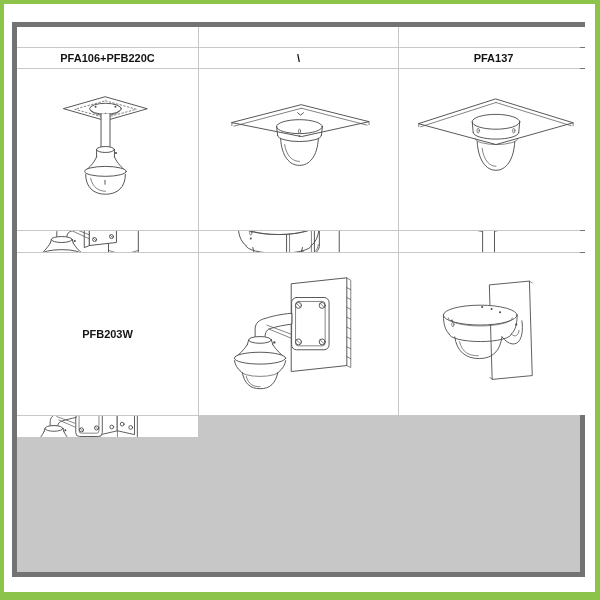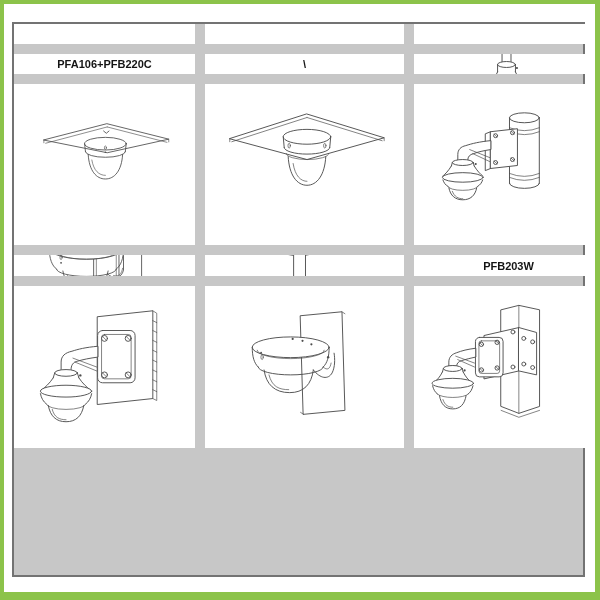--- a/index.html
+++ b/index.html
@@ -9,21 +9,21 @@
   }
   .green-frame{
     position:absolute;inset:0;border:4px solid #8CC34A;border-right-width:5px;
     border-bottom-width:8px;pointer-events:none;z-index:5;
   }
   .sheet-table{
     position:absolute;left:12px;top:22px;width:573px;height:555px;
     display:grid;box-sizing:border-box;
     grid-template-columns:181px 199px 189px;
     grid-template-rows:20px 20px 161px 21px 162px 21px 142px;
-    gap:10px;background:#c7c7c7;border:2px solid #737373;
+    gap:1px;background:#c7c7c7;border:5px solid #737373;
   }
   .cell{background:#ffffff;display:flex;align-items:center;justify-content:center;overflow:hidden;}
   .code{font-size:11px;font-weight:bold;color:#141414;letter-spacing:0;}
   svg.draw{display:block;}
   svg.draw path, svg.draw ellipse, svg.draw circle, svg.draw rect{
     fill:none;stroke:#4d4d4d;stroke-width:0.95;stroke-linecap:round;stroke-linejoin:round;
   }
   svg.draw .wf{fill:#ffffff;}
   svg.draw .occ{fill:#ffffff;stroke:none;}
   svg.draw .dot{fill:#4d4d4d;stroke:none;}
@@ -36,20 +36,21 @@
 <div class="green-frame"></div>
 
 <div class="sheet-table">
 
   <div class="cell"></div>
   <div class="cell"></div>
   <div class="cell"></div>
 
   <div class="cell code">PFA106+PFB220C</div>
   <div class="cell code">\</div>
+  <div class="cell code">PFA137</div>
 
   <div class="cell">
     <svg class="draw" width="181" height="161" viewBox="0 0 182 162">
       <path class="wf" d="M89,28 L131,40 L89,52 L47,40 Z"></path>
       <path class="dash thin" d="M89,32 L120,40.5 L89,49 L58,40.5 Z"></path>
       <ellipse class="wf" cx="89" cy="40" rx="16" ry="5.5"></ellipse>
       <path class="thin" d="M75,42 a14,4.5 0 0 0 28,0"></path>
       <circle class="dot" cx="79" cy="38" r="1"></circle>
         <circle class="dot" cx="99" cy="38" r="1"></circle>
         <circle class="dot" cx="89" cy="45" r="1"></circle>

